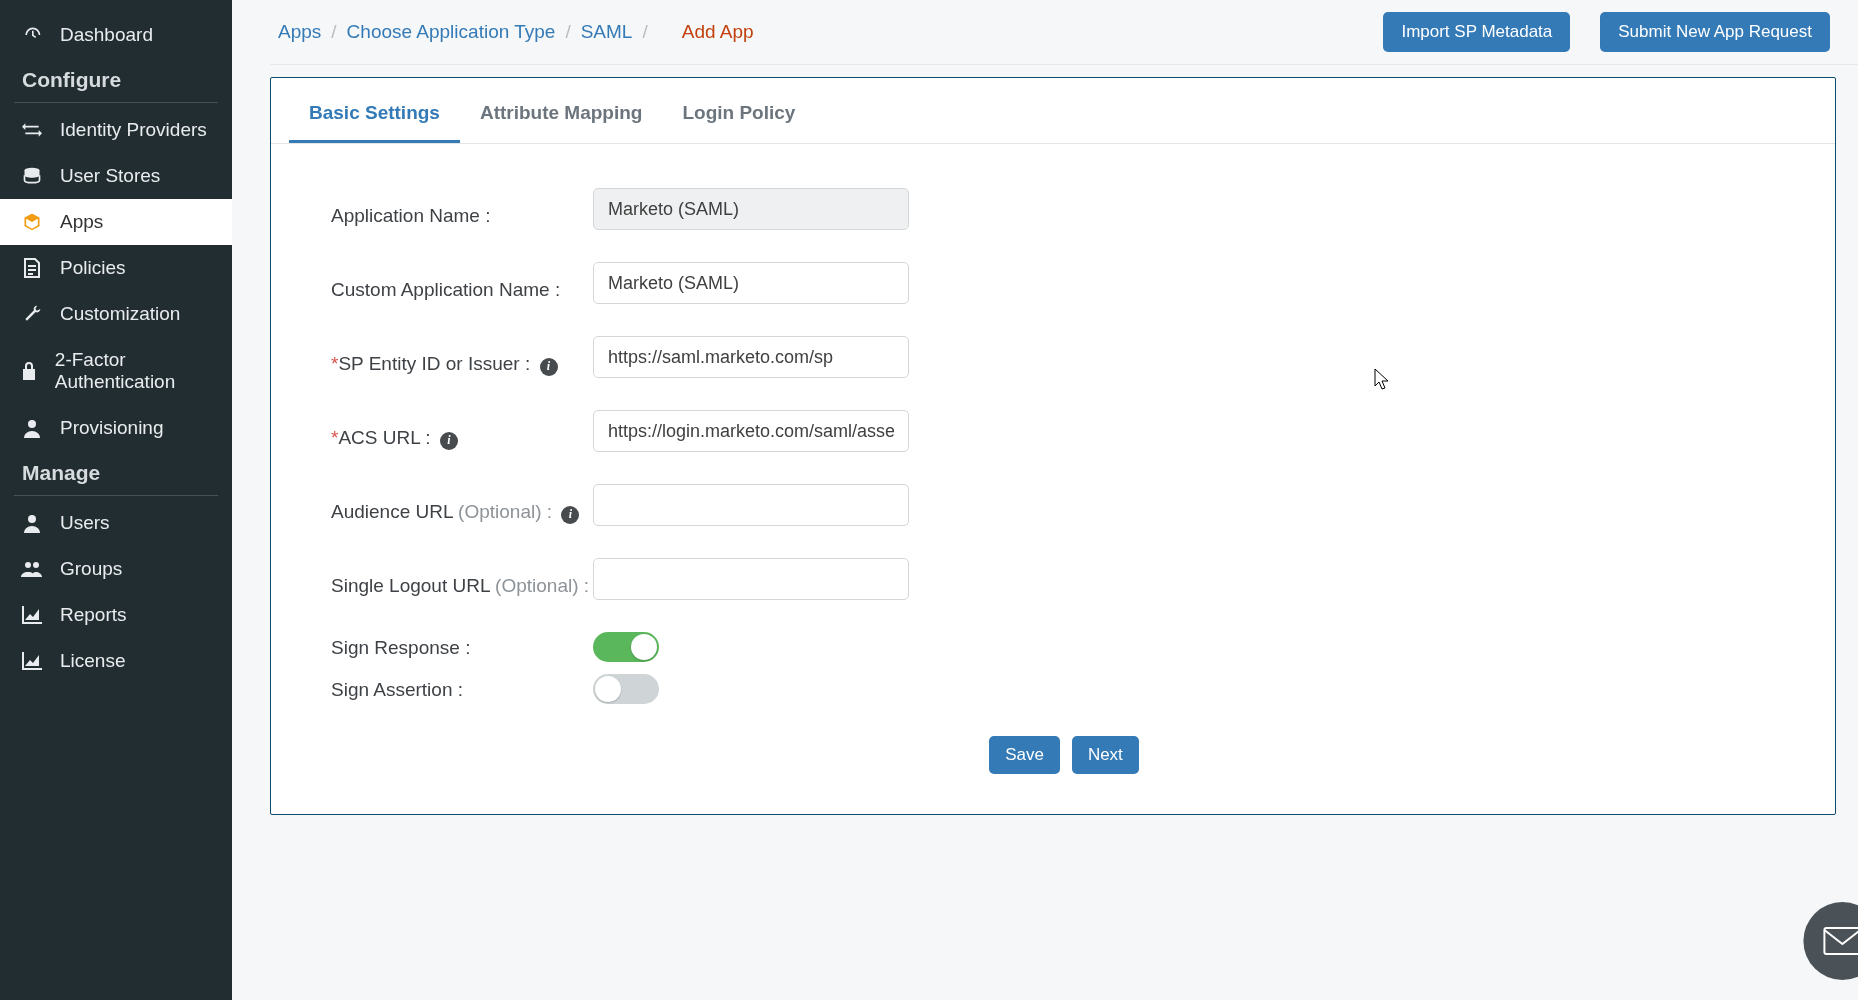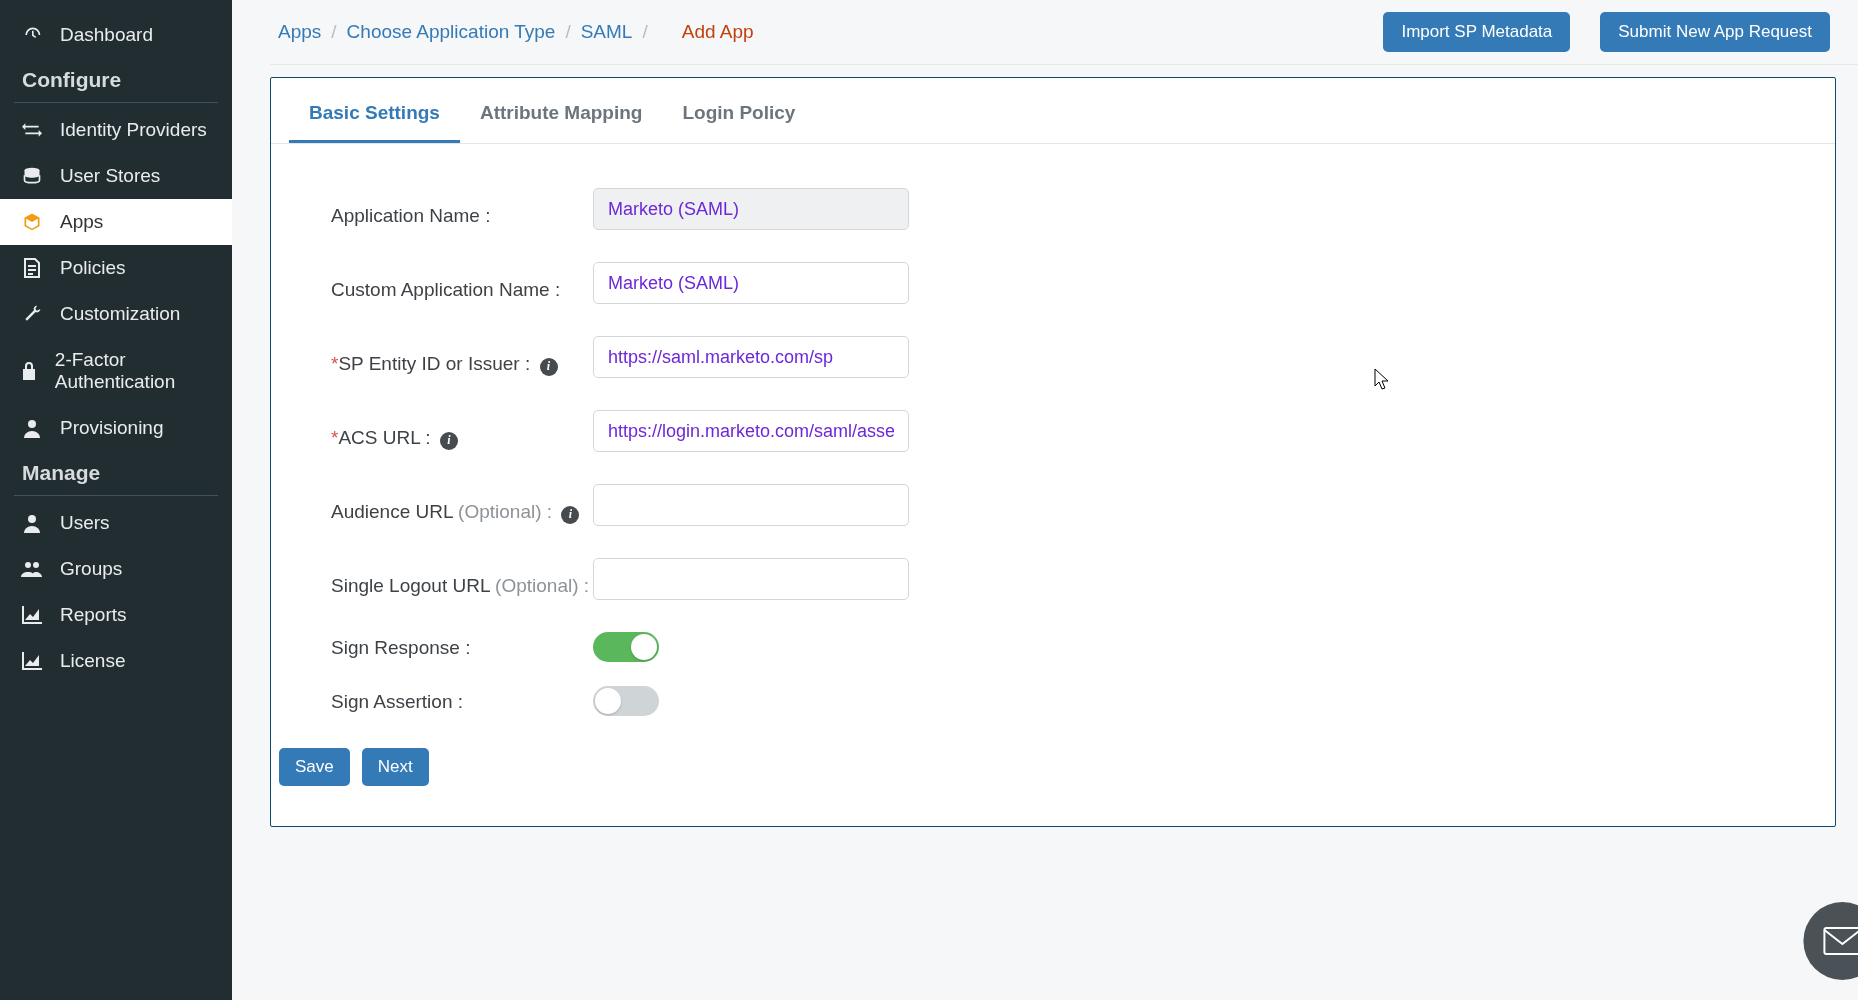--- a/index.html
+++ b/index.html
@@ -152,21 +152,21 @@
     font-family: Georgia, serif;
     font-style: italic;
   }
   .input {
     width: 316px;
     height: 42px;
     border: 1px solid #d3d7da;
     border-radius: 5px;
     padding: 8px 14px;
     font-size: 18px;
-    color: #6d28d9;
+    color: #404040;
     background: #fff;
   }
   .input[disabled] { background: #eef0f1; }
 
   
   .toggle {
     width: 66px; height: 30px;
     border-radius: 30px;
     position: relative;
     cursor: pointer;
@@ -180,22 +180,23 @@
     border-radius: 50%;
     top: 2px;
     box-shadow: 0 1px 2px rgba(0,0,0,.2);
   }
   .toggle.on .knob { right: 2px; }
   .toggle.off .knob { left: 2px; }
 
   .form-actions {
     display: flex;
     gap: 12px;
-    margin-left: 8px;
+    margin-left: 22px;
     margin-top: 26px;
+    justify-content: center;
   }
 
   
   .fab {
     position: fixed;
     right: 0; bottom: 20px;
     width: 78px; height: 78px;
     border-radius: 50%;
     background: #4a5257;
     display: flex;
@@ -386,21 +387,21 @@
         <input class="input" value="" style="">
       </div>
 
       <div class="row">
         <div class="label">
           <span>Single Logout URL </span><span class="opt">(Optional) :</span>
         </div>
         <input class="input" value="" style="">
       </div>
 
-      <div class="row" style="margin-bottom:24px">
+      <div class="row" style="margin-bottom:12px">
         <div class="label">Sign Response :</div>
         <div class="toggle on">
             <div class="knob"></div>
           </div>
       </div>
 
       <div class="row">
         <div class="label">Sign Assertion :</div>
         <div class="toggle off">
             <div class="knob"></div>

